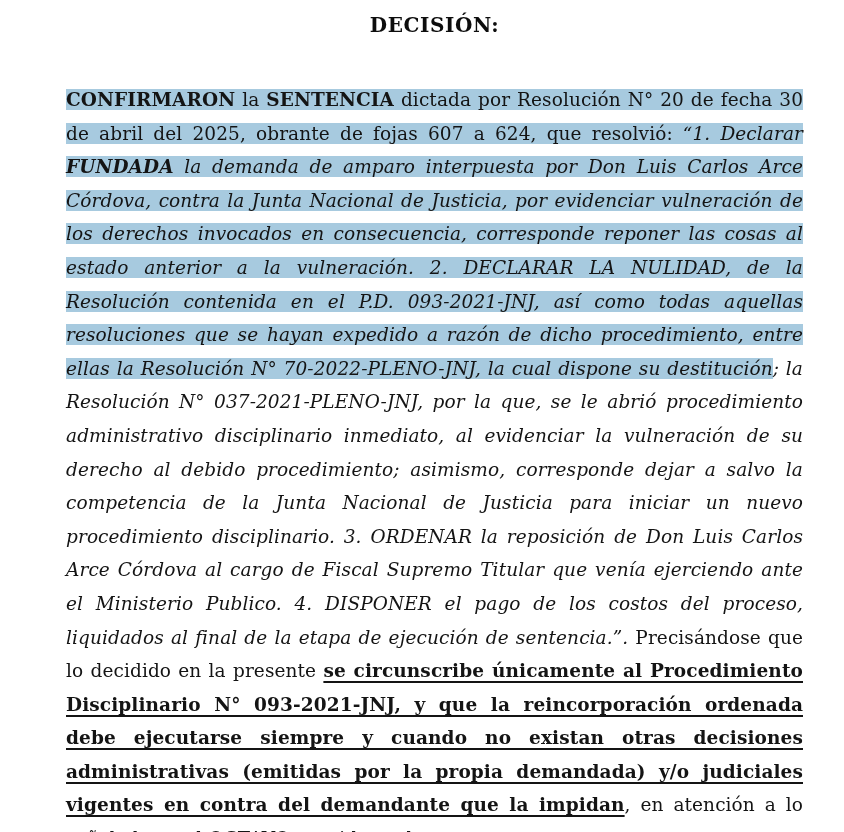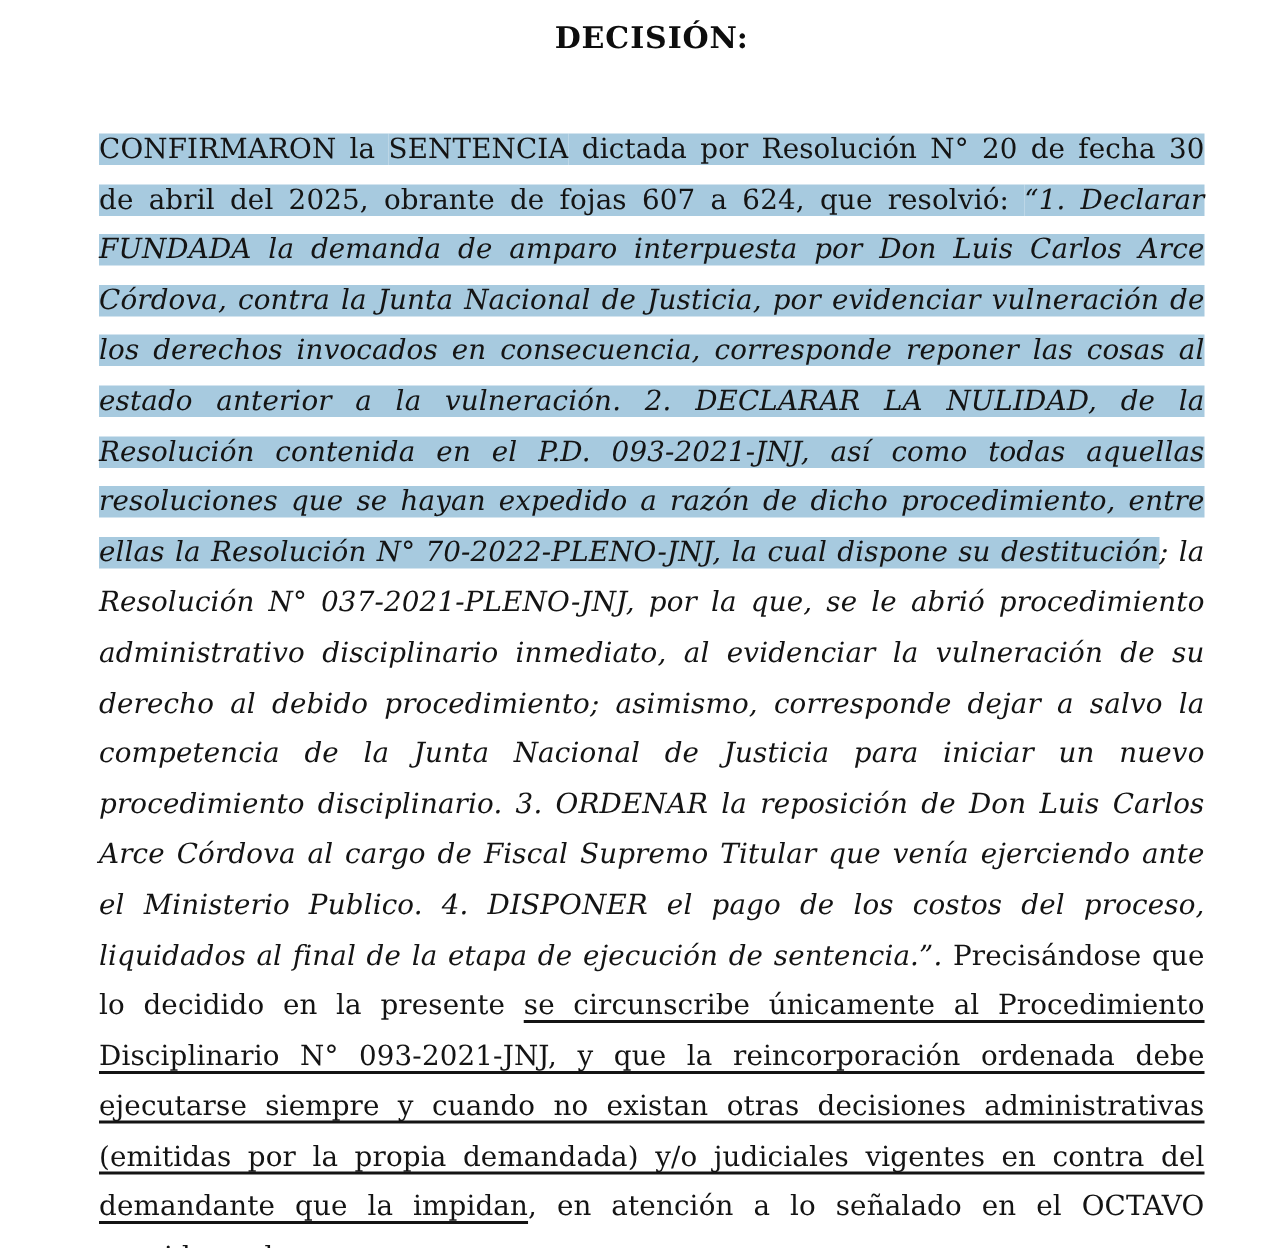--- a/index.html
+++ b/index.html
@@ -27,21 +27,21 @@
     color: #0d0d0d;
   }
   .doc-paragraph {
     margin: 46px 0 0 0;
     font-size: 18.5px;
     line-height: 33.6px;
     text-align: justify;
     letter-spacing: 0.1px;
     color: #141414;
   }
-  .doc-paragraph .b { font-weight: normal; }
+  .doc-paragraph .b { font-weight: bold; }
   .doc-paragraph .i { font-style: italic; }
   .doc-paragraph .u {
     text-decoration: underline;
     text-decoration-thickness: 2px;
     text-underline-offset: 4px;
   }
   .doc-paragraph .hl { background-color: var(--hl, #a7cadf); }
 </style>
 </head>
 <body>

